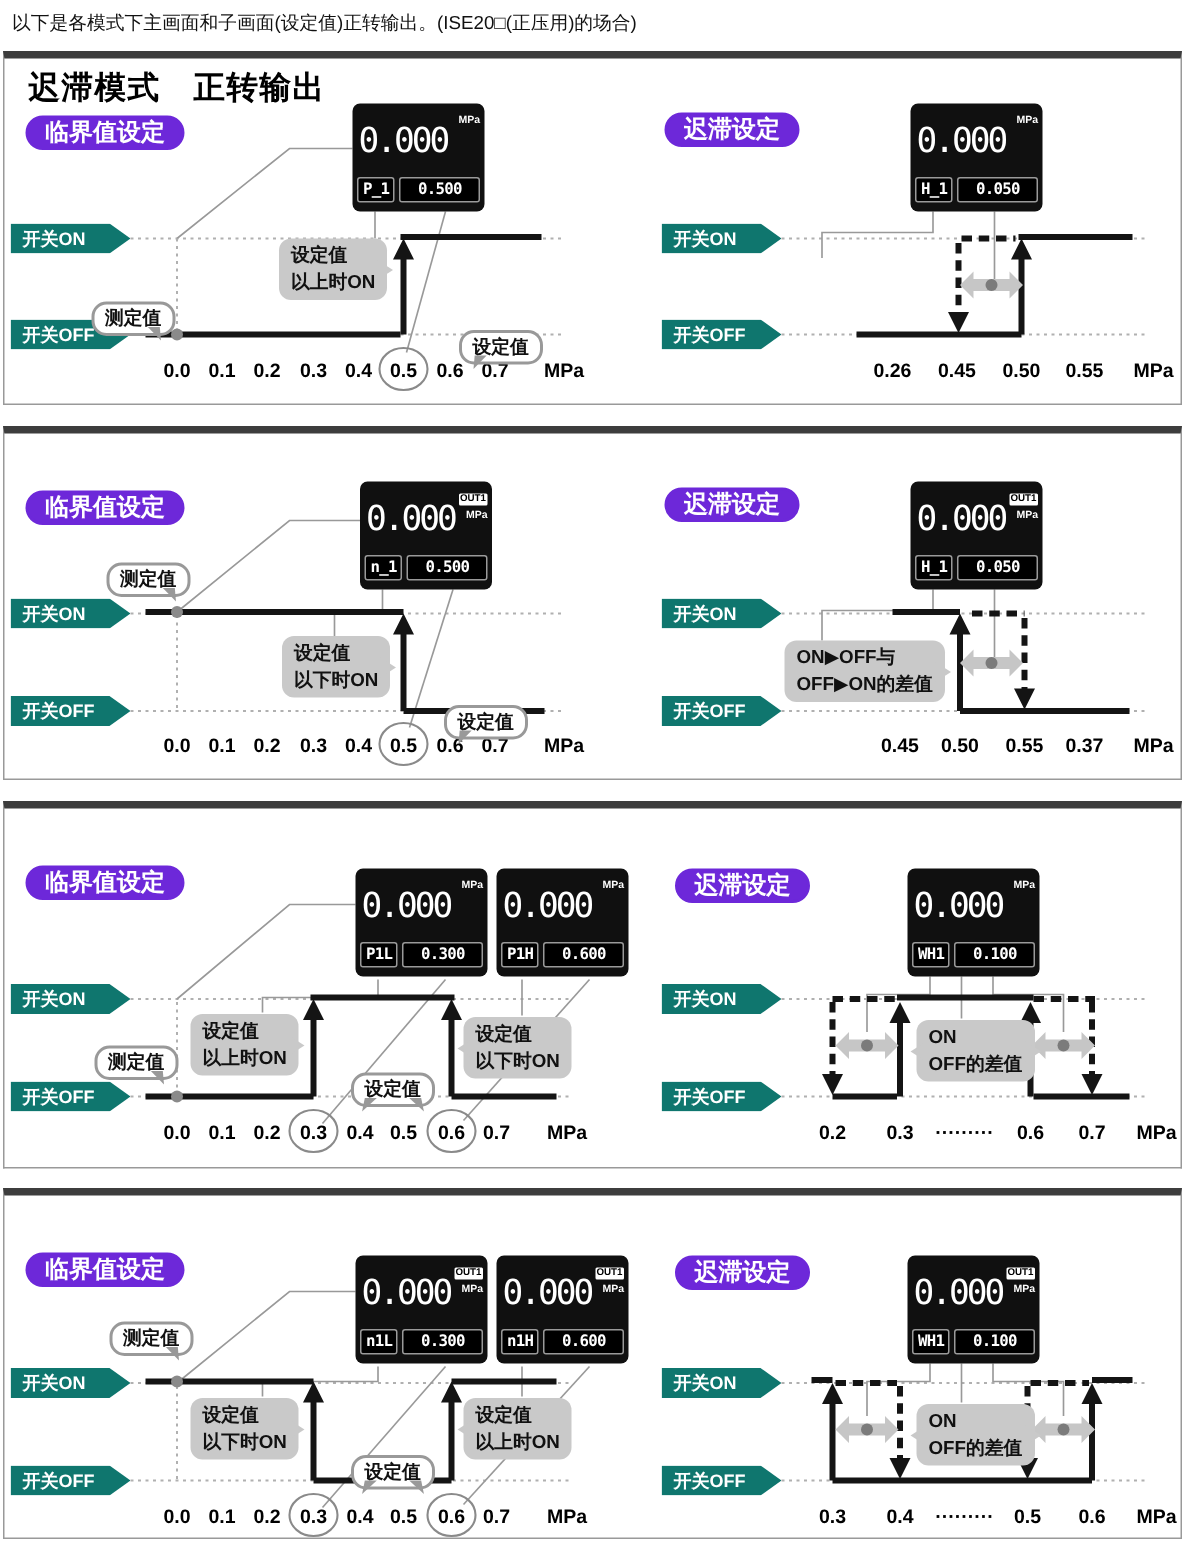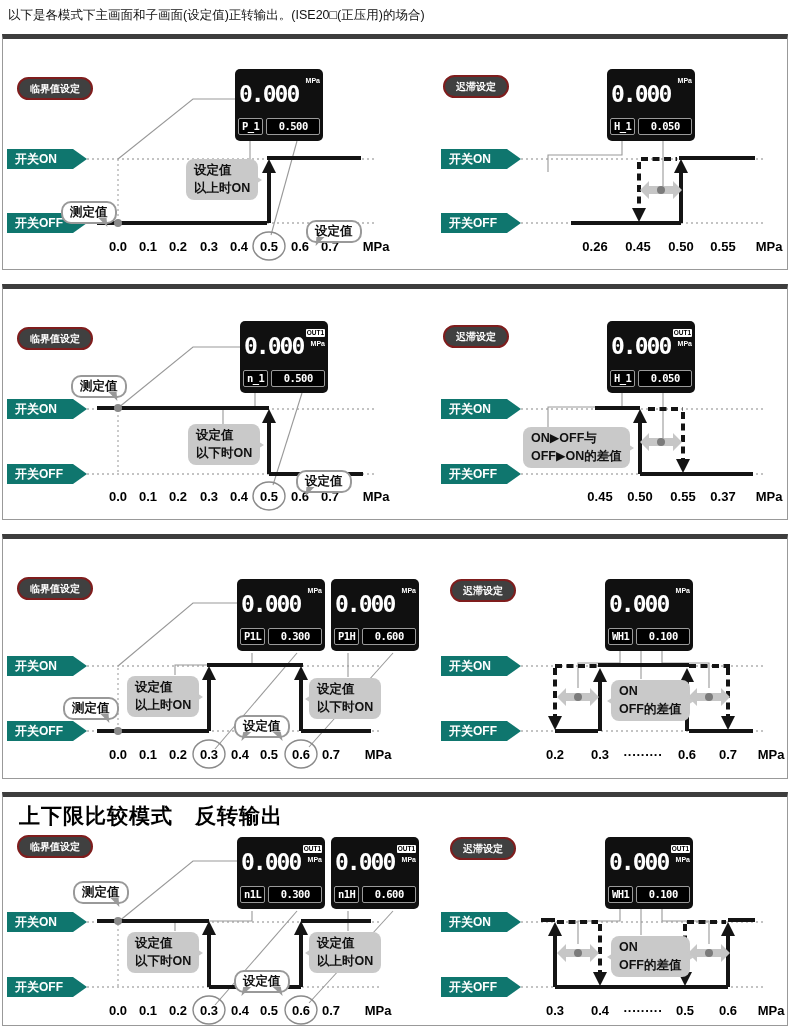--- a/index.html
+++ b/index.html
@@ -1,25 +1,25 @@
 <!DOCTYPE html>
 <html><head>
 <meta charset="utf-8">
 <style>
   html,body{margin:0;padding:0;background:#fff;}
   body{width:790px;height:1030px;overflow:hidden;font-family:"Liberation Sans","DejaVu Sans",sans-serif;}
   .intro{padding:7px 0 0 8px;font-size:12.5px;color:#111;}
   .panel{position:relative;margin:10px 2px 0 2px;background:#fff;border:1px solid #999;border-top:5px solid #3d3d3d;box-sizing:content-box;}
   .panel.mt14{margin-top:14px;} .panel.mt13{margin-top:13px;}
   .ptitle{position:absolute;left:16px;top:5px;font-size:21px;font-weight:bold;color:#000;letter-spacing:1px;z-index:2;white-space:nowrap;}
-  .badge{position:absolute;height:17px;line-height:17px;padding:1px 11px;background:#404040;border:2px solid #7f1d1d;border-radius:13px;color:#fff;font-size:10px;font-weight:bold;z-index:2;white-space:nowrap;}
+  .badge{position:absolute;height:17px;line-height:17px;padding:1px 11px;background:#6d28d9;border:2px solid #6d28d9;border-radius:13px;color:#fff;font-size:16px;font-weight:bold;z-index:2;white-space:nowrap;}
   .sw{position:absolute;width:80px;height:20px;line-height:20px;background:#0f766e;color:#fff;font-size:12px;font-weight:bold;padding-left:8px;box-sizing:border-box;clip-path:polygon(0 0,66px 0,80px 50%,66px 100%,0 100%);z-index:2;white-space:nowrap;}
   .display{position:absolute;width:88px;height:72px;background:#101010;border-radius:5px;padding:3px;box-sizing:border-box;z-index:2;}
   .drow{display:flex;align-items:flex-start;height:44px;}
-  .digits{flex:1;font-family:"DejaVu Sans Mono",monospace;font-weight:bold;color:#fff;font-size:23px;letter-spacing:-2px;line-height:44px;padding-left:1px;}
+  .digits{flex:1;font-family:"DejaVu Sans Mono",monospace;font-weight:normal;color:#fff;font-size:23px;letter-spacing:-2px;line-height:44px;padding-left:1px;}
   .dside{width:21px;display:flex;flex-direction:column;align-items:flex-end;gap:3px;padding-top:5px;box-sizing:border-box;}
   .outb{background:#fff;color:#000;font-size:6.5px;font-weight:bold;padding:0 1px;border-radius:1px;line-height:8px;}
   .dunit{color:#fff;font-size:7px;font-weight:bold;line-height:8px;}
   .dsubs{display:flex;gap:3px;margin-top:2px;}
   .dsub{background:#000;border:1px solid #9a9a9a;border-radius:2px;color:#fff;font-family:"DejaVu Sans Mono",monospace;font-weight:bold;font-size:10.5px;line-height:15px;height:17px;box-sizing:border-box;text-align:center;letter-spacing:-0.5px;overflow:hidden;}
   .dsub.l{width:31%;} .dsub.r{flex:1;}
   .gb{position:absolute;background:#c9c9c9;border-radius:8px;color:#111;font-size:12.5px;font-weight:bold;padding:3px 8px;white-space:pre-line;line-height:1.4;z-index:3;}
   .gb.tr::after{content:"";position:absolute;right:-11px;top:50%;margin-top:-7px;border:7px solid transparent;border-left:11px solid #c9c9c9;}
   .gb.tl::before{content:"";position:absolute;left:-11px;top:50%;margin-top:-7px;border:7px solid transparent;border-right:11px solid #c9c9c9;}
   .wb{position:absolute;background:#fff;border:2px solid #999;border-radius:10px;color:#111;font-size:12.5px;font-weight:bold;padding:0 7px;line-height:19px;z-index:3;white-space:nowrap;}
@@ -64,20 +64,21 @@
     <line class="bold" x1="568" y1="184" x2="678" y2="184"></line>
     <line class="bold" x1="678" y1="132" x2="678" y2="184"></line>
     <polygon class="ah" points="671,134 685,134 678,120"></polygon>
     <line class="bold" x1="676" y1="119" x2="752" y2="119"></line>
     <line class="boldd" x1="638" y1="120" x2="674" y2="120"></line>
     <line class="boldd" x1="636" y1="123" x2="636" y2="170"></line>
     <polygon class="ah" points="629,169 643,169 636,183"></polygon>
     <polygon class="gar" points="637,151 646,142 646,147 670,147 670,142 679,151 670,160 670,155 646,155 646,160"></polygon>
     <circle class="gdot" cx="658" cy="151" r="4"></circle>
   </svg>
+  <div class="ptitle">迟滞模式　正转输出</div>
   <div class="badge" style="left:14px;top:38px">临界值设定</div>
   <div class="badge" style="left:440px;top:36px">迟滞设定</div>
 
   <div class="display" style="left:232px;top:30px">
     <div class="drow">
         <div class="digits">0.000</div>
       <div class="dside">
           <span class="dunit">MPa</span>
         </div>
       </div>
@@ -361,21 +362,20 @@
     <line class="boldd" x1="597" y1="127" x2="597" y2="176"></line>
     <polygon class="ah" points="590,175 604,175 597,189"></polygon>
     <line class="boldd" x1="684" y1="125" x2="723" y2="125"></line>
     <line class="boldd" x1="682" y1="127" x2="682" y2="176"></line>
     <polygon class="ah" points="675,175 689,175 682,189"></polygon>
     <polygon class="gar" points="554,156 563,147 563,152 587,152 587,147 596,156 587,165 587,160 563,160 563,165"></polygon>
     <circle class="gdot" cx="575" cy="156" r="4"></circle>
     <polygon class="gar" points="685,156 694,147 694,152 718,152 718,147 727,156 718,165 718,160 694,160 694,165"></polygon>
     <circle class="gdot" cx="706" cy="156" r="4"></circle>
   </svg>
-  <div class="ptitle">上下限比较模式　反转输出</div>
   <div class="badge" style="left:14px;top:38px">临界值设定</div>
   <div class="badge" style="left:447px;top:40px">迟滞设定</div>
 
   <div class="display" style="left:234px;top:40px">
     <div class="drow">
         <div class="digits">0.000</div>
       <div class="dside">
           <span class="outb">OUT1</span>
           <span class="dunit">MPa</span>
         </div>

